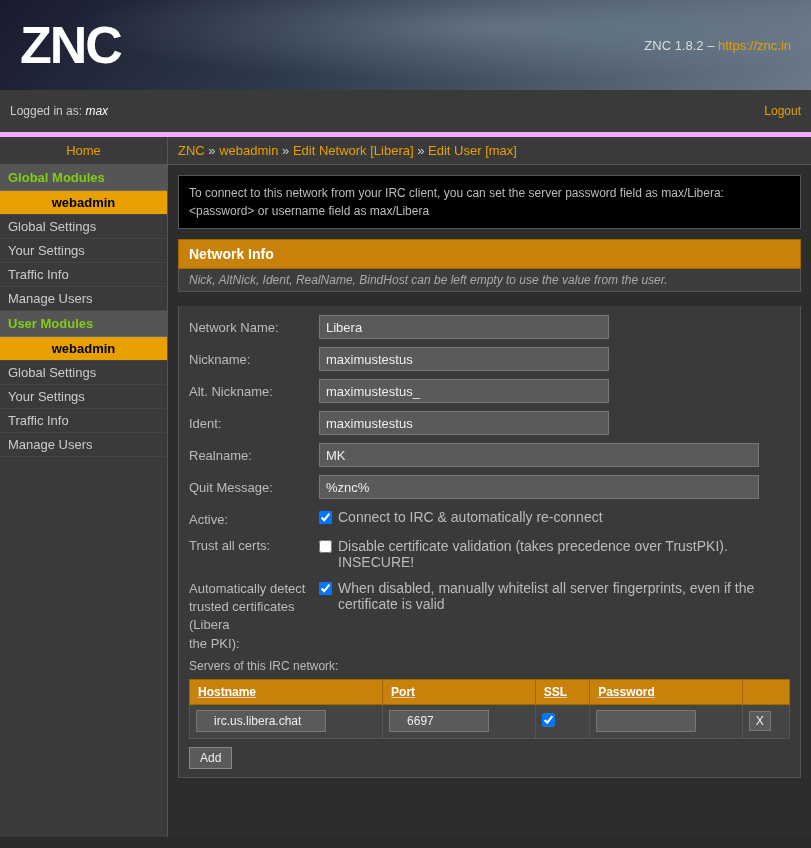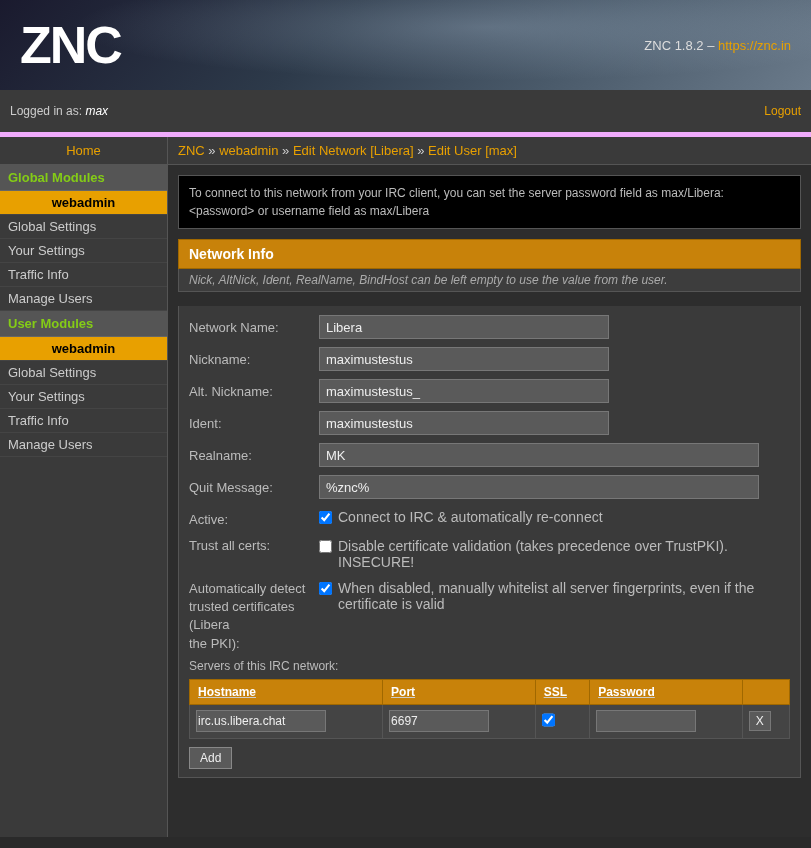--- a/index.html
+++ b/index.html
@@ -234,21 +234,21 @@
       background: #444;
       border: 1px solid #555;
       padding: 4px 6px;
       font-size: 12px;
       color: #eee;
     }
     .servers-table input {
       background: #5a5a5a;
       border: 1px solid #777;
       color: #eee;
-      padding: 2px 1px;
+      padding: 2px 17px;
       font-size: 12px;
       height: 22px;
     }
     .server-hostname-input { width: 130px; }
     .server-port-input { width: 100px; }
     .server-password-input { width: 100px; }
     .del-btn {
       background: #5a5a5a;
       border: 1px solid #777;
       color: #eee;

